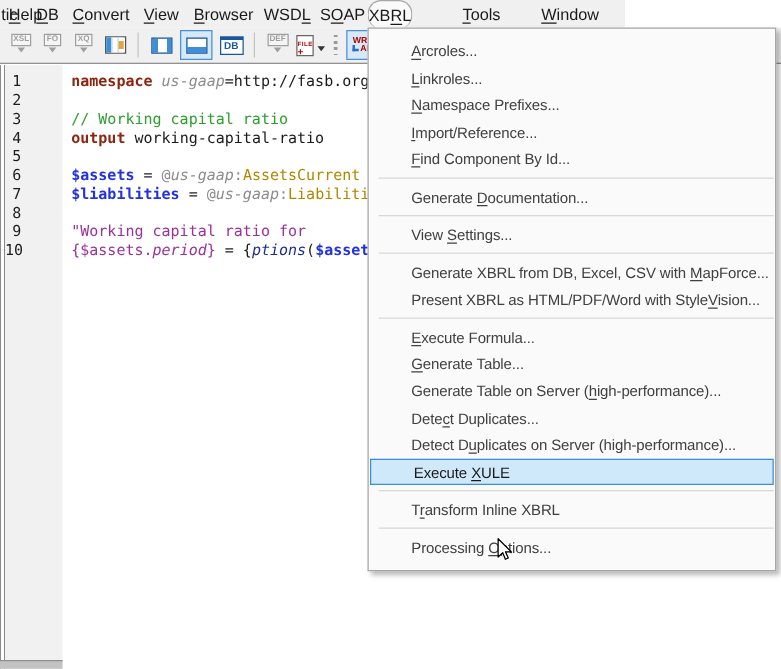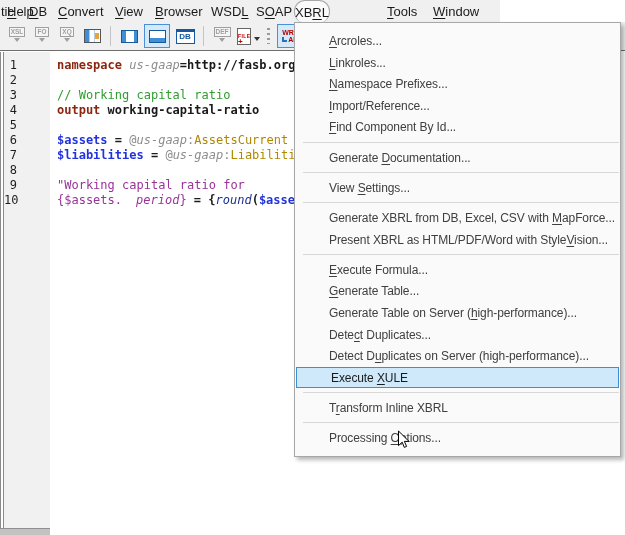--- a/index.html
+++ b/index.html
@@ -13,21 +13,21 @@
       font-size:13px;color:var(--menubar_text);white-space:nowrap;cursor:default;}
   .mi u{text-underline-offset:2px;text-decoration-thickness:1px;}
   .mi:nth-child(1){left:0;padding-left:1px;}
   .mi:nth-child(2){left:22px;}
   .mi:nth-child(3){left:51px;}
   .mi:nth-child(4){left:108px;}
   .mi:nth-child(5){left:148px;}
   .mi:nth-child(6){left:204px;}
   .mi:nth-child(7){left:249px;}
   .mi:nth-child(8){left:333px;border-radius:11px;}
-  .mi:nth-child(9){left:380px;}
+  .mi:nth-child(9){left:363px;}
   .mi:nth-child(10){left:426px;}
   .mi.open{left:294px !important;width:36px;padding:4px 0 0;text-align:center;background:var(--menu_bg);
       border:1px solid var(--menu_border);border-bottom:none;height:23px;z-index:11;}
 
   
   .toolbar{position:absolute;left:0;top:22px;width:625px;height:28px;background:var(--chrome_bg);
       display:flex;align-items:center;padding-left:7px;box-sizing:border-box;gap:5px;z-index:4;}
   .tbtn{height:22px;min-width:20px;display:flex;align-items:center;justify-content:center;box-sizing:border-box;}
   .tsep{width:1px;height:20px;background:#c4c4c4;margin:0 3px;flex:none;}
   .tgrip{width:3px;height:16px;margin:0 2px;flex:none;
@@ -76,25 +76,25 @@
   .gnum{height:15px;width:13px;text-align:right;font:12px "DejaVu Sans Mono",monospace;
       color:var(--line_number);}
   .code{position:absolute;left:50px;top:1px;right:0;bottom:0;overflow:hidden;
       padding:6px 0 0 7px;}
   .codeline{height:15px;white-space:pre;font:12px "DejaVu Sans Mono",monospace;color:var(--syntax_plain);}
   .kw{color:var(--syntax_keyword);font-weight:bold;}
   .cm{color:var(--syntax_comment);}
   .vr{color:var(--syntax_variable);font-weight:bold;}
   .cc{color:var(--syntax_concept);}
   .st{color:var(--syntax_string);}
-  .sti{color:var(--syntax_string);font-style:italic;margin-left:14px;}
+  .sti{color:var(--syntax_string);font-style:italic;}
   .fn{color:var(--syntax_function);font-style:italic;}
   .gy{color:var(--syntax_gray);}
   .gi{color:var(--syntax_gray);font-style:italic;}
-  .pl{color:var(--syntax_plain);font-weight:bold;}
+  .pl{color:var(--syntax_plain);}
   .scrollcorner{position:absolute;left:0;bottom:0;width:50px;height:6px;background:#c2c2c2;
       border-top:1px solid #8f8f8f;}
 
   
   .dropdown{position:absolute;left:294px;top:22px;width:327px;box-sizing:border-box;
       background:var(--menu_bg);border:1px solid var(--menu_border);
       box-shadow:3px 3px 4px rgba(0,0,0,0.28);padding:7px 0;z-index:10;}
   .mitem{height:21.6px;box-sizing:border-box;padding:4px 8px 0 34px;white-space:nowrap;
       font-size:12px;letter-spacing:-0.1px;color:var(--menu_text);cursor:default;}
   .mitem u{text-underline-offset:2px;text-decoration-thickness:1px;}
@@ -199,21 +199,21 @@
     <div class="code">
         <div class="codeline"><span class="kw">namespace</span><span class="pl"> </span><span class="gi">us-gaap</span><span class="pl">=http://fasb.org</span></div>
         <div class="codeline"></div>
         <div class="codeline"><span class="cm">// Working capital ratio</span></div>
         <div class="codeline"><span class="kw">output</span><span class="pl"> working-capital-ratio</span></div>
         <div class="codeline"></div>
         <div class="codeline"><span class="vr">$assets</span><span class="pl"> = </span><span class="gy">@</span><span class="gi">us-gaap</span><span class="gy">:</span><span class="cc">AssetsCurrent</span></div>
         <div class="codeline"><span class="vr">$liabilities</span><span class="pl"> = </span><span class="gy">@</span><span class="gi">us-gaap</span><span class="gy">:</span><span class="cc">Liabiliti</span></div>
         <div class="codeline"></div>
         <div class="codeline"><span class="st">"Working capital ratio for</span></div>
-        <div class="codeline"><span class="st">{$assets.</span><span class="sti">period</span><span class="st">}</span><span class="pl"> = {</span><span class="fn">round</span><span class="pl">(</span><span class="vr">$assets</span></div>
+        <div class="codeline"><span class="st">{$assets.</span><span class="sti">period</span><span class="st">}</span><span class="pl"> = {</span><span class="fn">ptions</span><span class="pl">(</span><span class="vr">$assets</span></div>
       </div>
     <div class="scrollcorner"></div>
   </div>
 
   <div class="dropdown">
       <div class="mitem"><u>A</u>rcroles...</div>
       <div class="mitem"><u>L</u>inkroles...</div>
       <div class="mitem"><u>N</u>amespace Prefixes...</div>
       <div class="mitem"><u>I</u>mport/Reference...</div>
       <div class="mitem"><u>F</u>ind Component By Id...</div>

